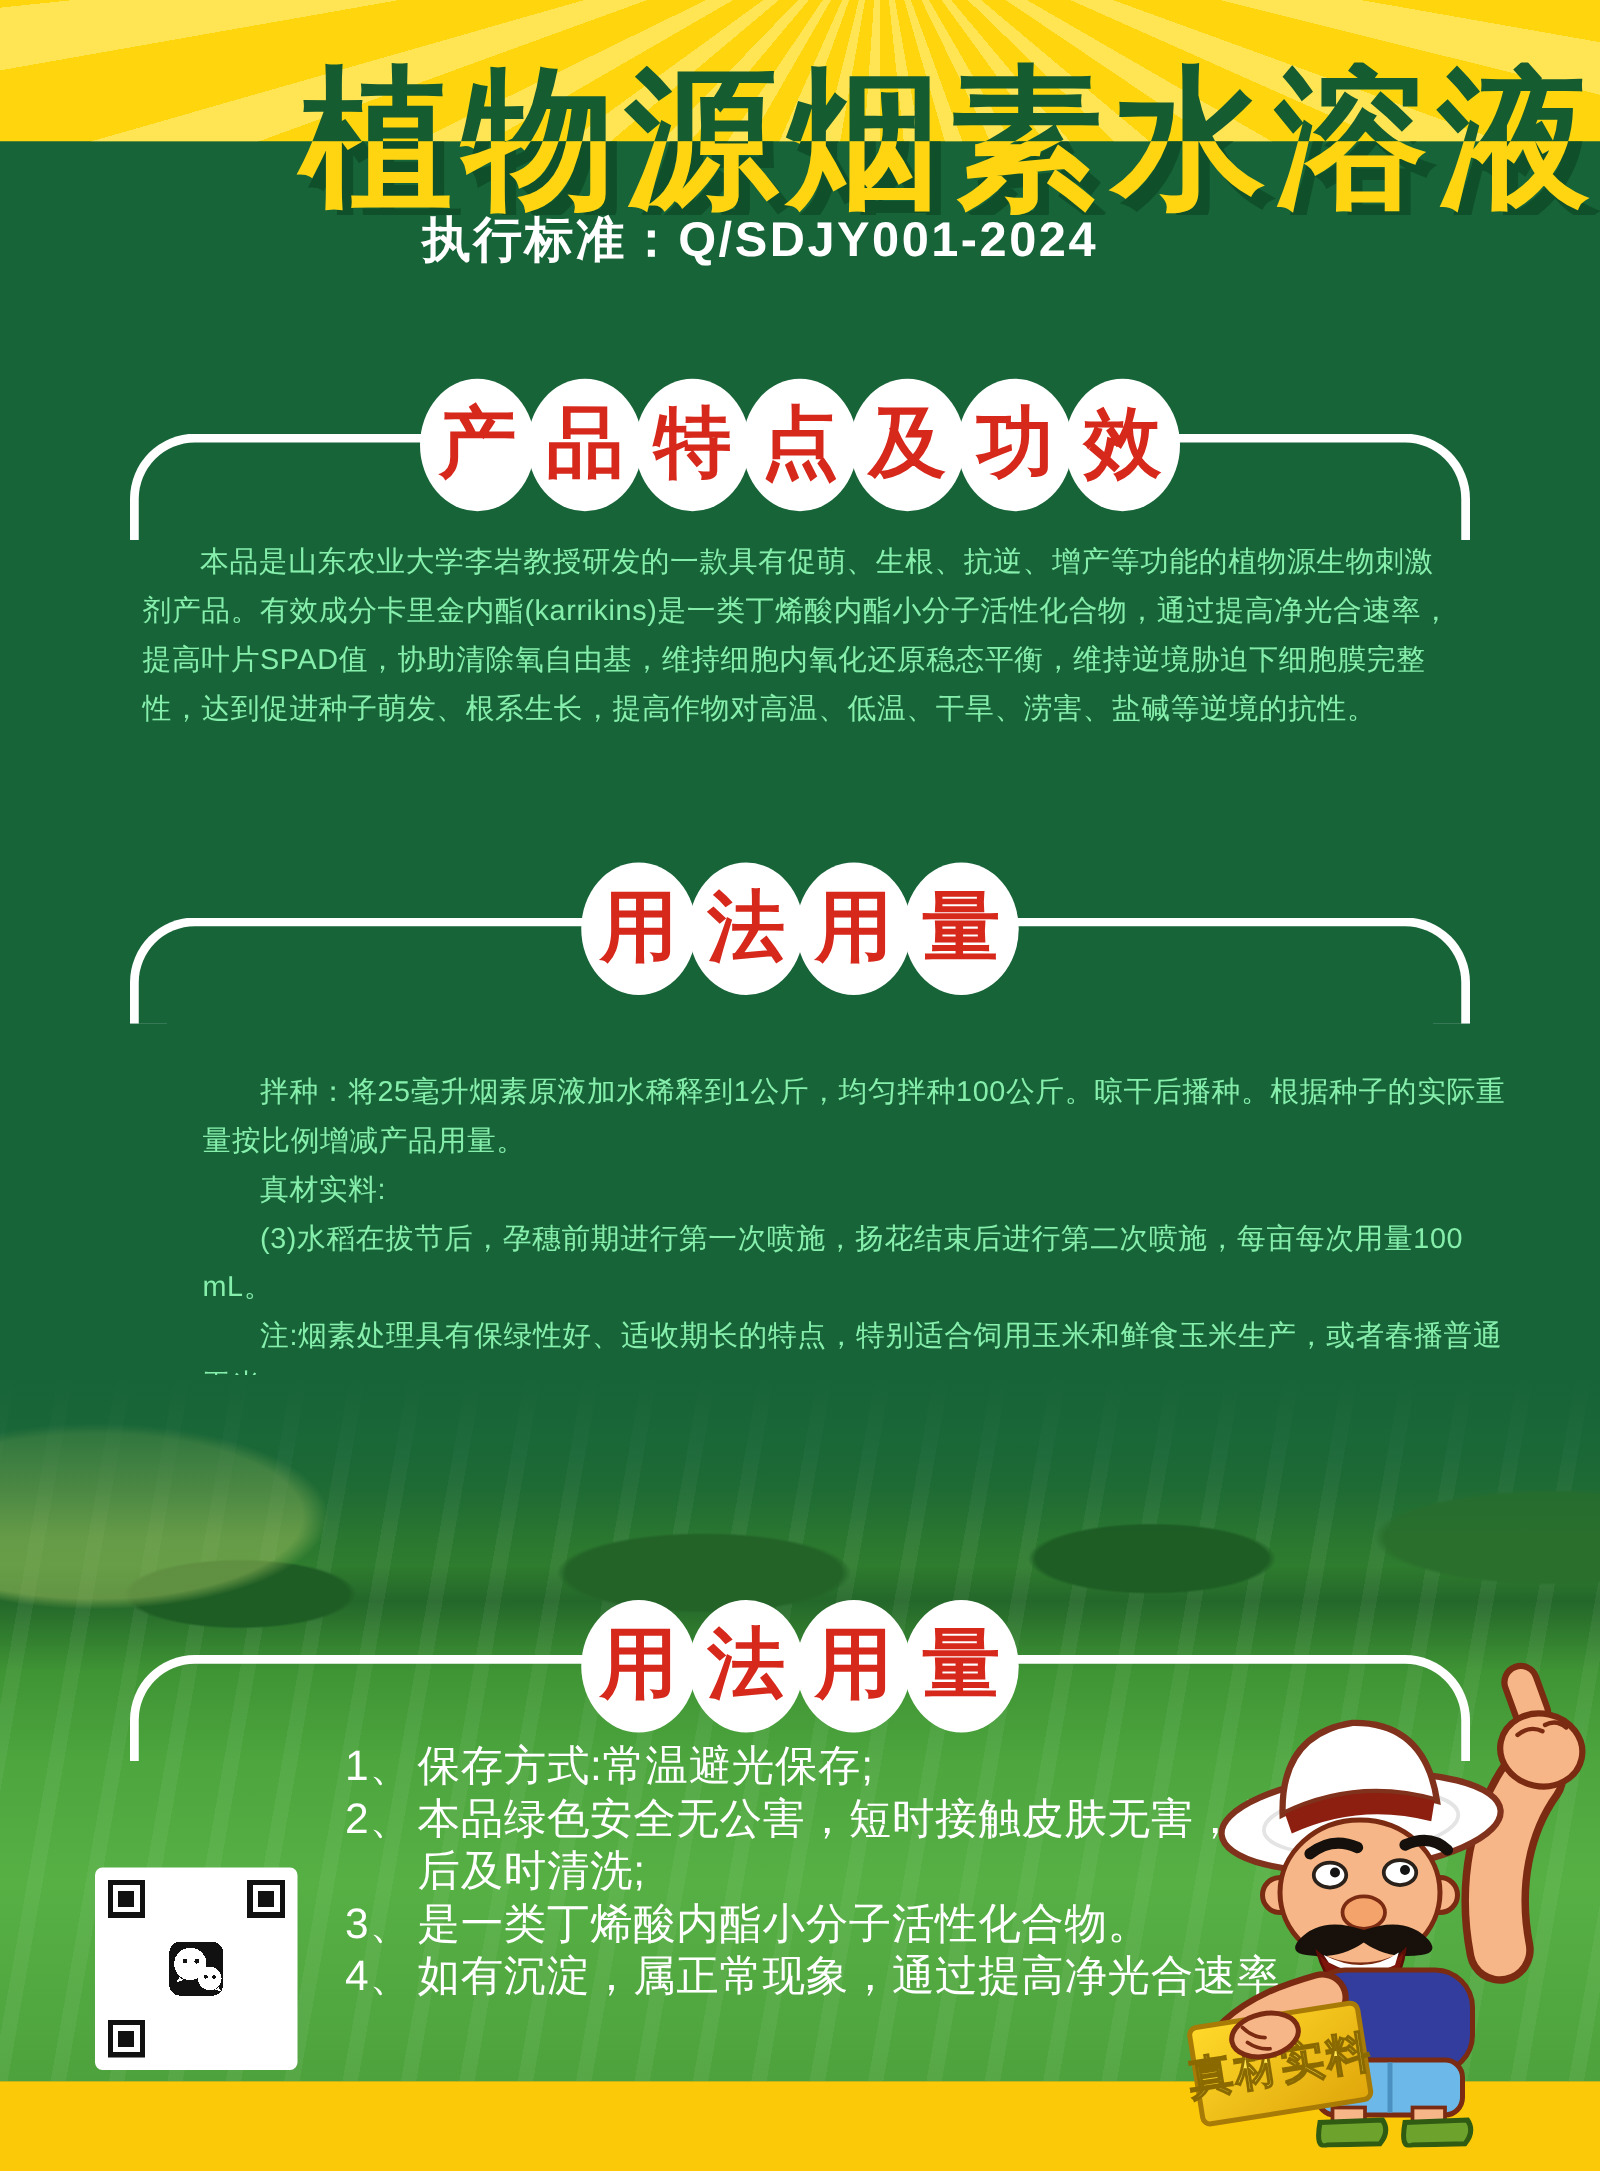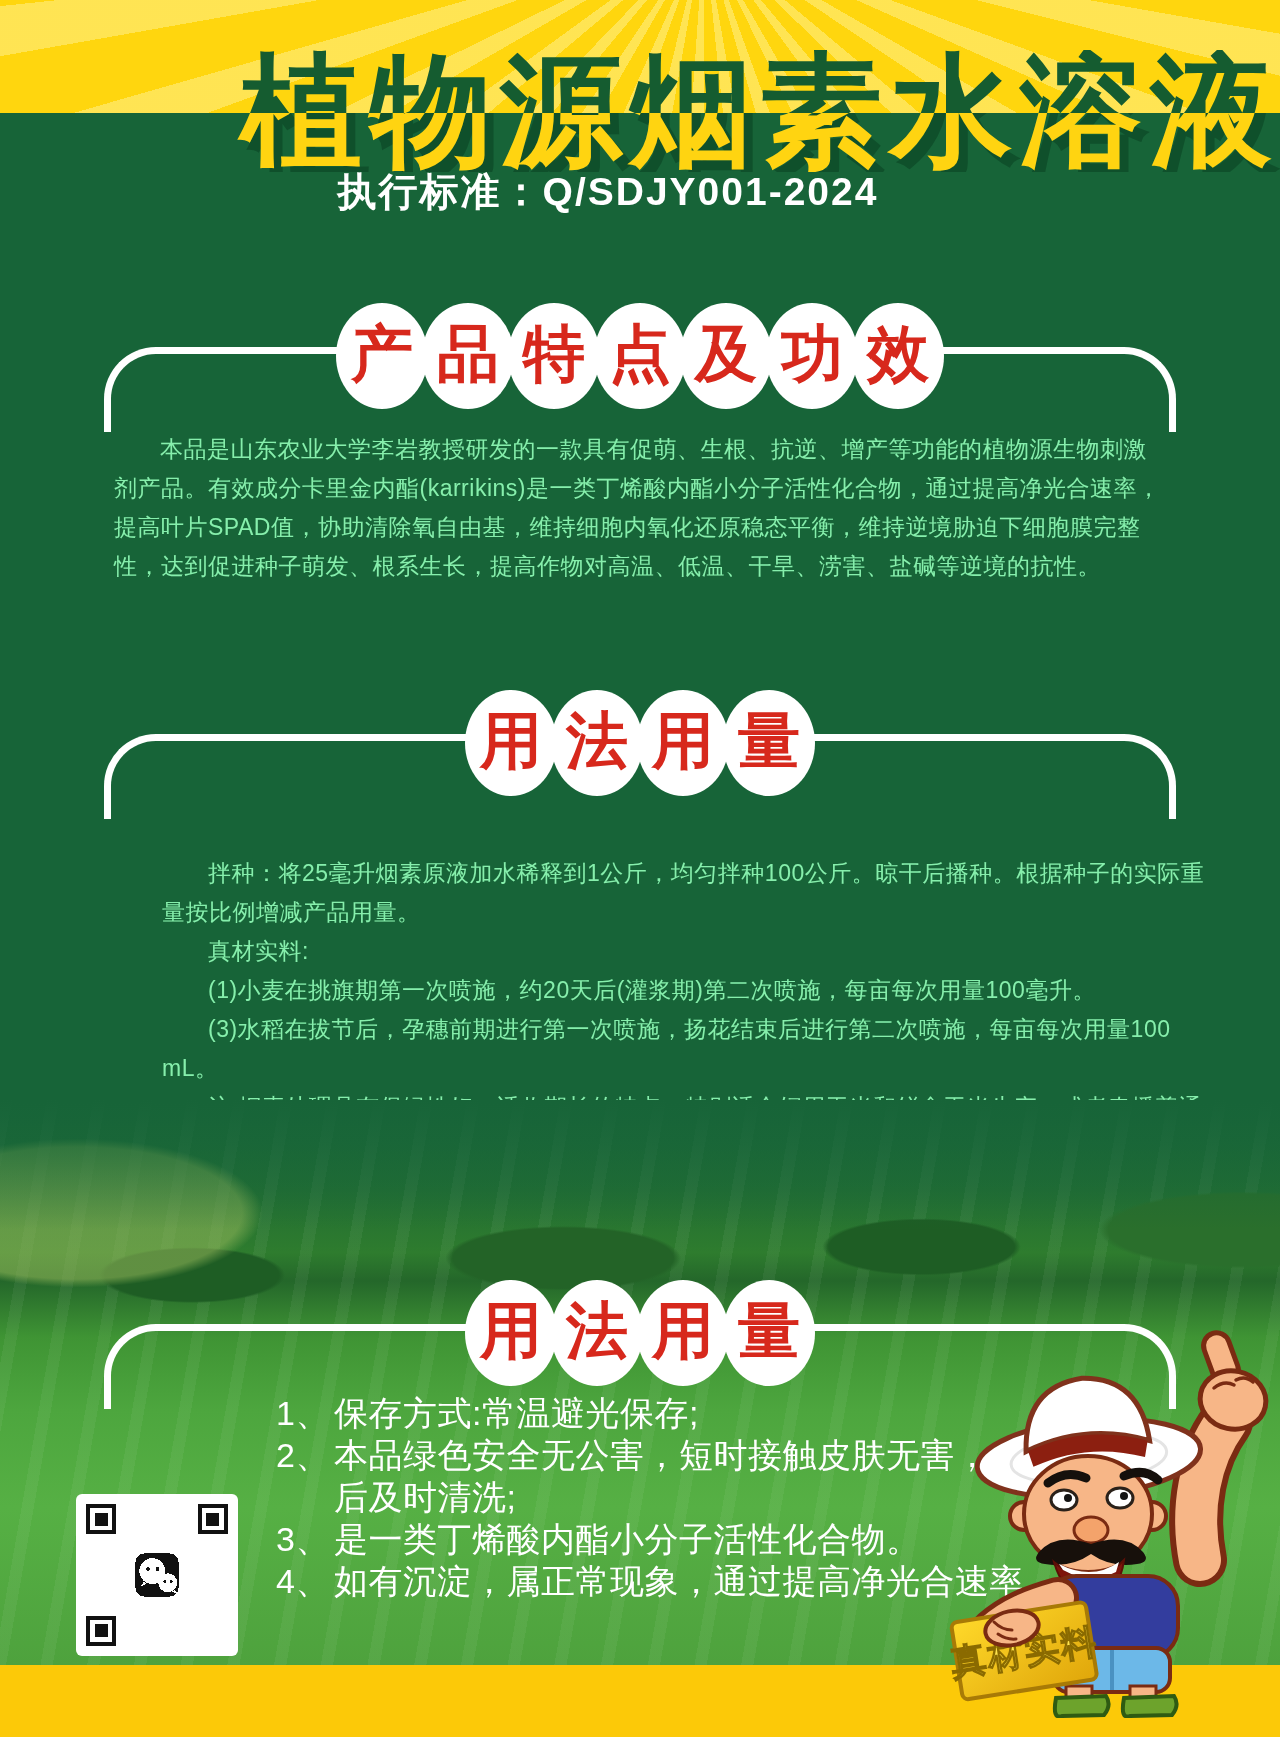--- a/index.html
+++ b/index.html
@@ -153,21 +153,20 @@
     <div class="bubble">
         <span>量</span>
       </div>
   </div>
   <div class="hline right"></div>
 </div>
 
 <div class="copy" id="usage-copy">
   <p>拌种：将25毫升烟素原液加水稀释到1公斤，均匀拌种100公斤。晾干后播种。根据种子的实际重量按比例增减产品用量。</p>
   <p>真材实料:</p>
-  <p>(1)小麦在挑旗期第一次喷施，约20天后(灌浆期)第二次喷施，每亩每次用量100毫升。</p>
   <p>(3)水稻在拔节后，孕穗前期进行第一次喷施，扬花结束后进行第二次喷施，每亩每次用量100 mL。</p>
   <p>注:烟素处理具有保绿性好、适收期长的特点，特别适合饲用玉米和鲜食玉米生产，或者春播普通玉米。</p>
 </div>
 
 <div class="photo"></div>
 
 <div class="sec-head" id="head-storage">
   <div class="hline left"></div>
   <div class="bubbles">
     <div class="bubble">

